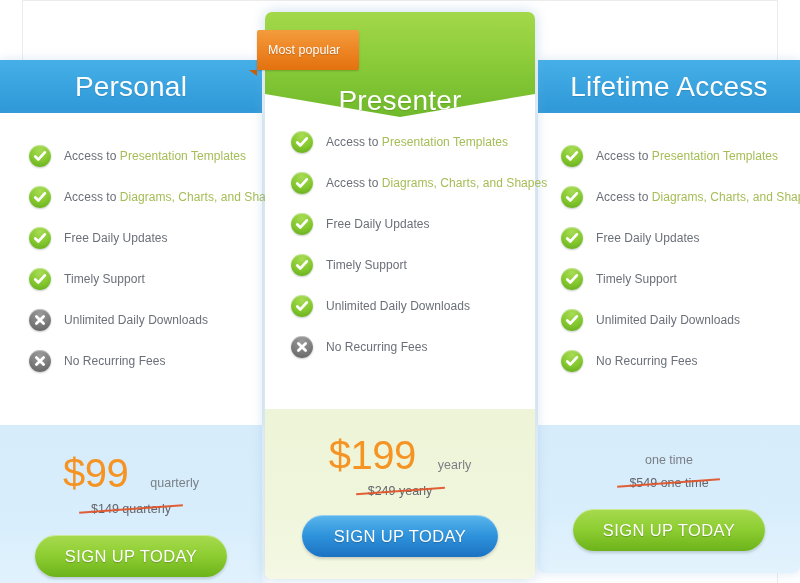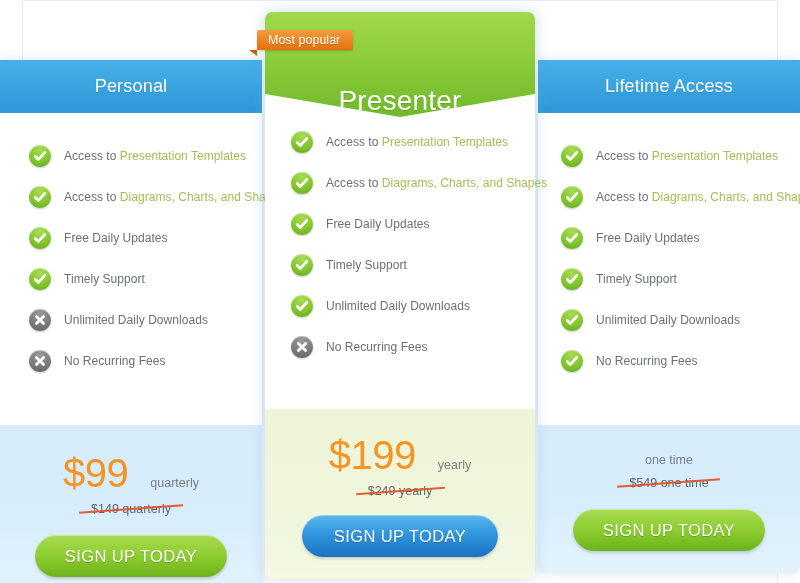--- a/index.html
+++ b/index.html
@@ -72,21 +72,21 @@
     inset: 0;
     display: flex;
     align-items: center;
     justify-content: center;
   }
   .hdr-blue .hdr-bar {
     background: linear-gradient(180deg, #46afe8 0%, #3aa4e0 48%, #2e98d8 100%);
   }
   .hdr-title {
     color: #ffffff;
-    font-size: 18px;
+    font-size: 28px;
     font-weight: 400;
     letter-spacing: 0.2px;
     text-shadow: 0 1px 1px rgba(0,0,0,0.13);
   }
 
   
   .fold {
     position: absolute;
     bottom: -10px;
     width: 11px;
@@ -118,22 +118,22 @@
   .hdr-green .hdr-title {
     font-size: 28px;
   }
 
   
   .badge {
     position: absolute;
     left: -8px;
     top: 18px;
     z-index: 30;
-    height: 20px;
-    padding: 0 13px 0 11px;
+    height: 40px;
+    padding: 0 19px 0 11px;
     display: flex;
     align-items: center;
     background: linear-gradient(180deg, #f39c3c 0%, #ed8322 55%, #e2720e 100%);
     border-radius: 2px 2px 2px 0;
     box-shadow: 0 1px 2px rgba(0,0,0,0.18);
   }
   .badge-text {
     color: #ffffff;
     font-size: 12.5px;
     font-weight: 400;

